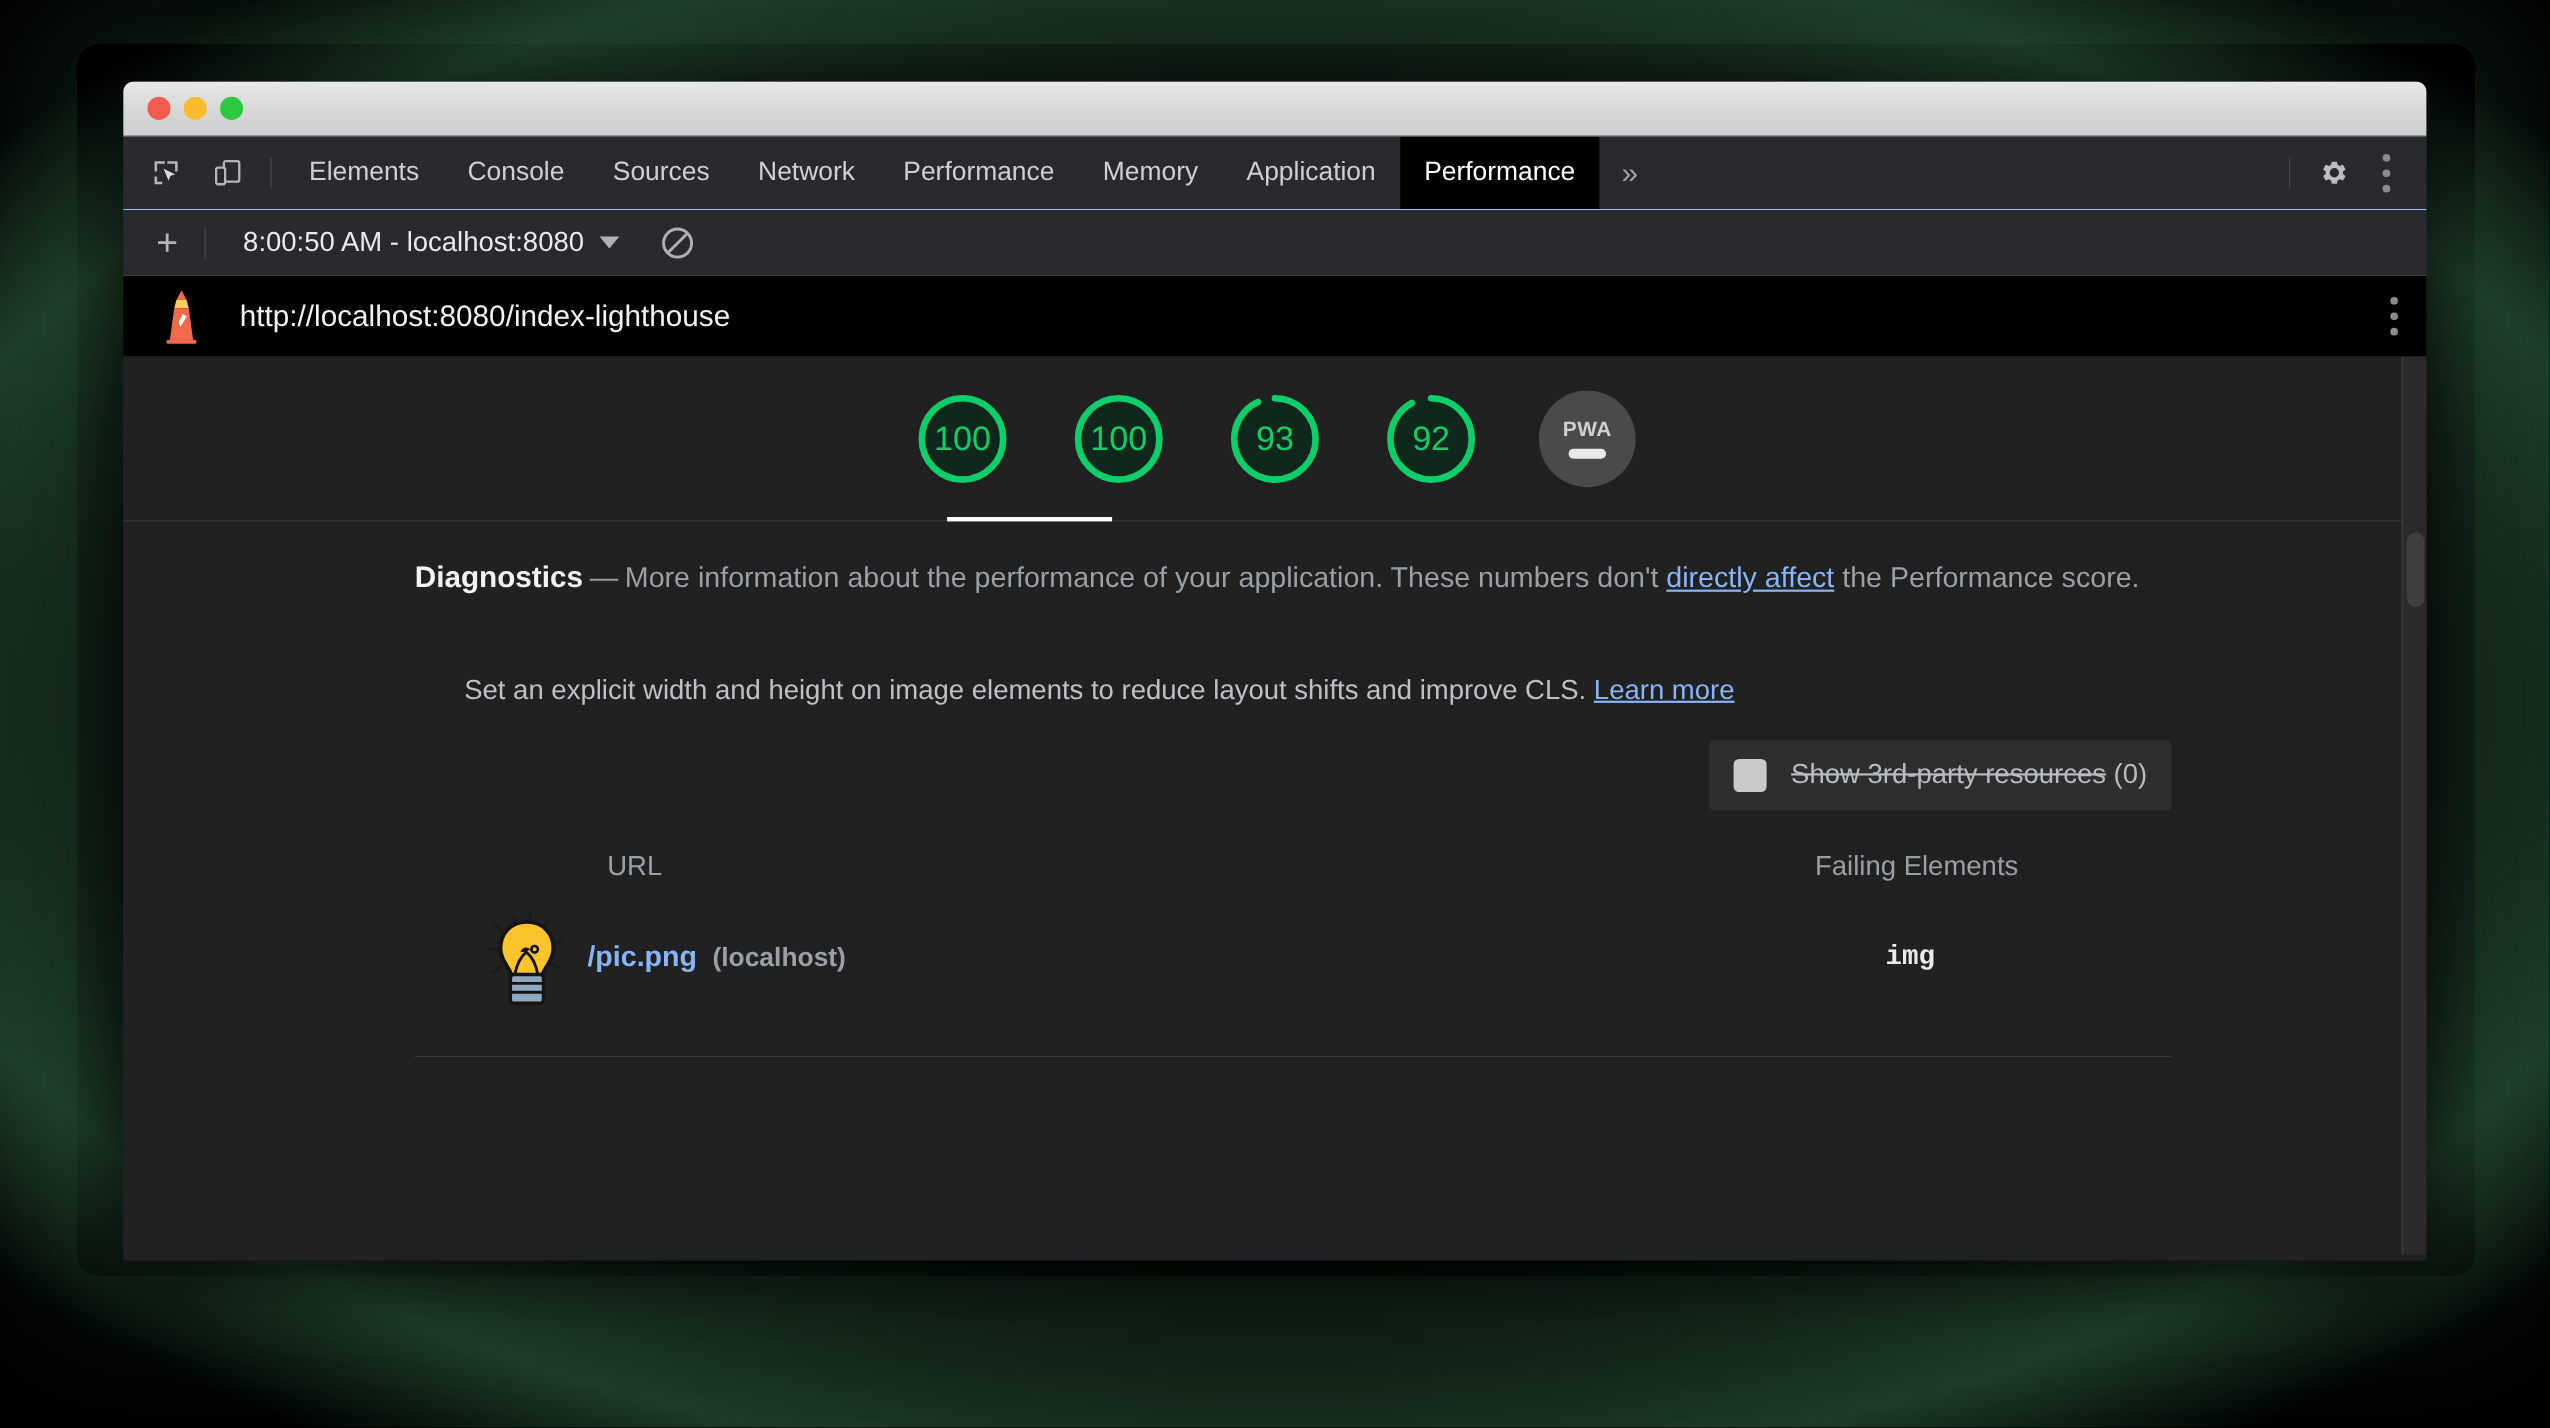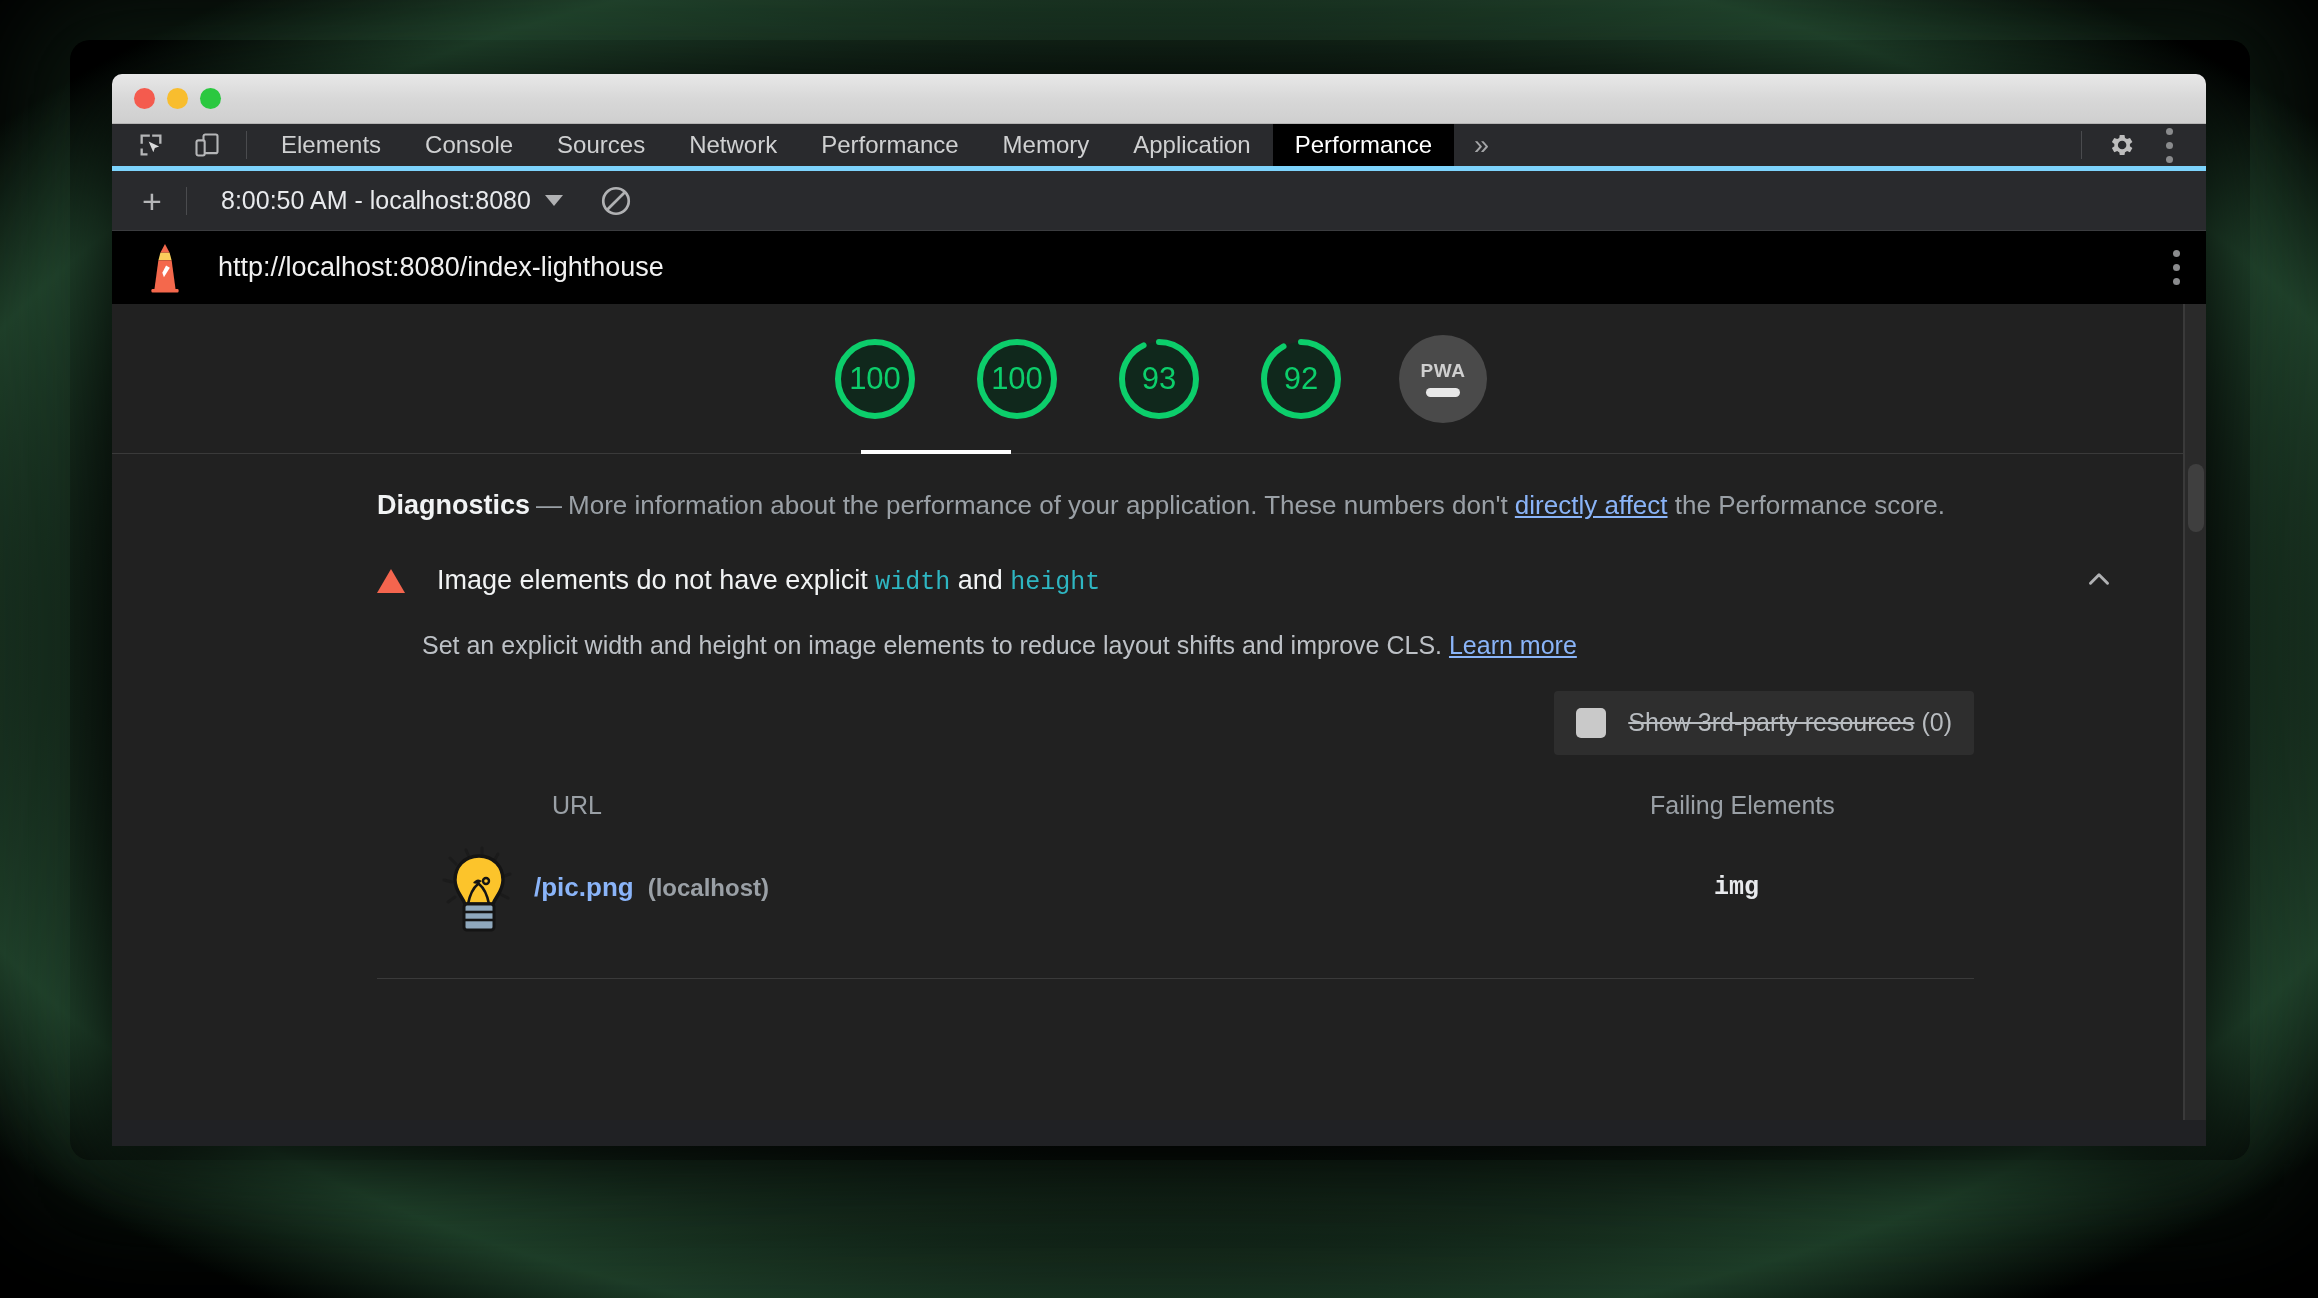--- a/index.html
+++ b/index.html
@@ -60,24 +60,24 @@
     position: absolute; left: 0; right: 0;
     text-align: center;
     font-size: 25px;
     color: #2e2e2e;
     letter-spacing: 0.1px;
     pointer-events: none;
   }
 
   
   #tabstrip {
-    height: 47px;
+    height: 67px;
     background: #292a2d;
     display: flex; align-items: stretch;
-    border-bottom: 5px solid #7dd3fc;
+    border-bottom: 1px solid #7dd3fc;
   }
   .tool-icons { display: flex; align-items: center; padding: 0 6px 0 18px; gap: 14px; }
   .tool-btn {
     width: 42px; height: 42px;
     display: flex; align-items: center; justify-content: center;
     border-radius: 4px;
   }
   .vsep { width: 1px; height: 28px; background: #4a4b4e; align-self: center; margin: 0 12px; }
 
   .tabs { display: flex; align-items: stretch; }
@@ -414,29 +414,20 @@
         <div id="gauge-underline"></div>
       </div>
 
       <div id="content">
 
         <div id="diagnostics-head">
           <span class="strong">Diagnostics</span><span class="dash">—</span><span>More information about the performance of your application. These numbers don't </span><a class="link" href="#">directly affect</a><span> the Performance score.</span>
         </div>
 
         <div id="audit">
-          <div id="audit-title-row">
-            <span class="tri-warn"></span>
-            <span id="audit-title"><span>Image elements do not have explicit </span><span class="code">width</span><span> and </span><span class="code">height</span></span>
-            <span id="audit-chevron">
-              <svg width="34" height="34" viewBox="0 0 24 24">
-                <path d="M6 15 L12 9 L18 15" fill="none" stroke="#b0b1b3" stroke-width="2.1" stroke-linecap="round" stroke-linejoin="round"></path>
-              </svg>
-            </span>
-          </div>
 
           <div id="audit-desc">
             <span>Set an explicit width and height on image elements to reduce layout shifts and improve CLS. </span><a class="link" href="#">Learn more</a>
           </div>
 
           <div id="filter-row">
             <div id="filter-box">
               <div id="filter-checkbox"></div>
               <div id="filter-label"><span class="struck">Show 3rd-party resources</span><span> (0)</span></div>
             </div>

